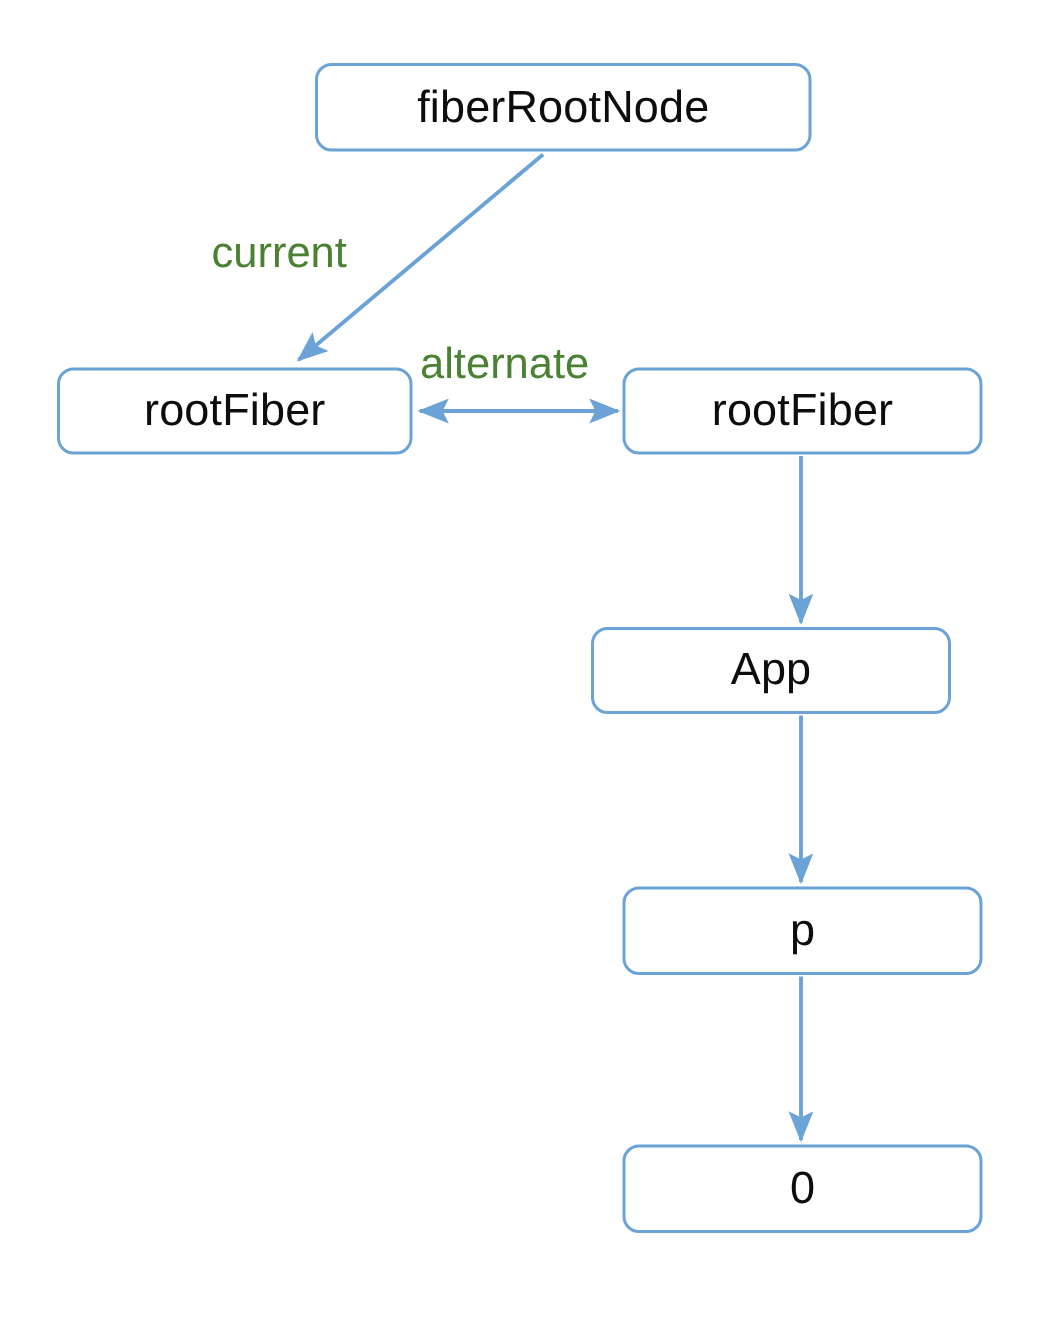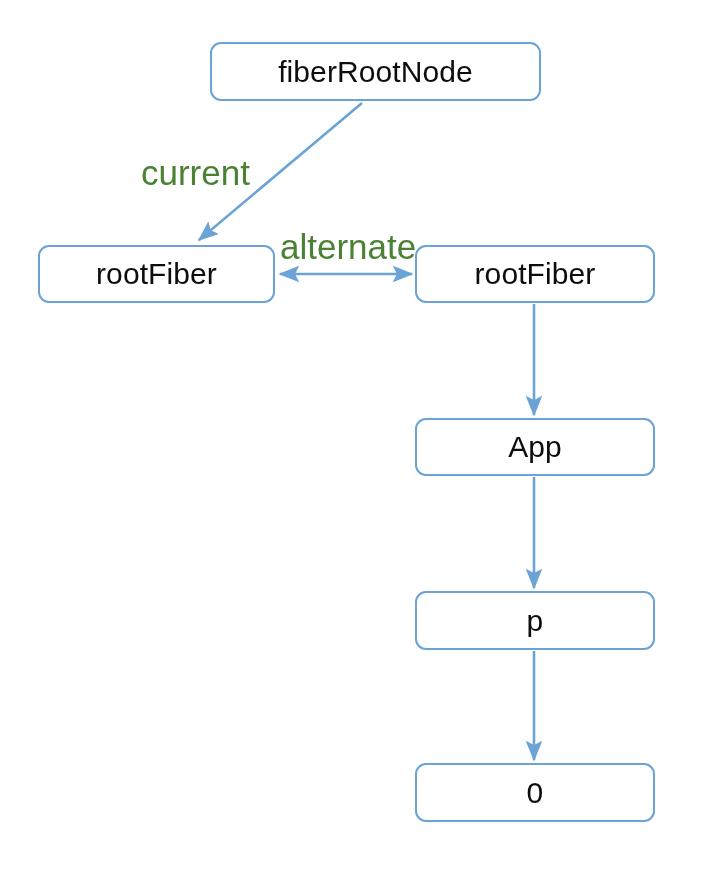--- a/index.html
+++ b/index.html
@@ -39,21 +39,21 @@
     font-family: "Liberation Sans", sans-serif;
     font-size: 30px;
     line-height: 1;
     color: #0d0d0d;
     white-space: nowrap;
     letter-spacing: 0.1px;
   }
   .edge-label {
     position: absolute;
     font-family: "Liberation Sans", sans-serif;
-    font-size: 35px;
+    font-size: 29px;
     line-height: 1;
     color: #4a8132;
     white-space: nowrap;
   }
 </style>
 </head>
 <body>
 
 <div id="canvas">
 
@@ -83,21 +83,21 @@
   </div>
 
   <div class="node-box" style="left:38px; top:245px; width:237px; height:58px;">
     <span class="node-label">rootFiber</span>
   </div>
 
   <div class="node-box" style="left:415px; top:245px; width:240px; height:58px;">
     <span class="node-label">rootFiber</span>
   </div>
 
-  <div class="node-box" style="left:415px; top:418px; width:240px; height:58px;">
+  <div class="node-box" style="left:394px; top:418px; width:240px; height:58px;">
     <span class="node-label">App</span>
   </div>
 
   <div class="node-box" style="left:415px; top:591px; width:240px; height:59px;">
     <span class="node-label">p</span>
   </div>
 
   <div class="node-box" style="left:415px; top:763px; width:240px; height:59px;">
     <span class="node-label">0</span>
   </div>

